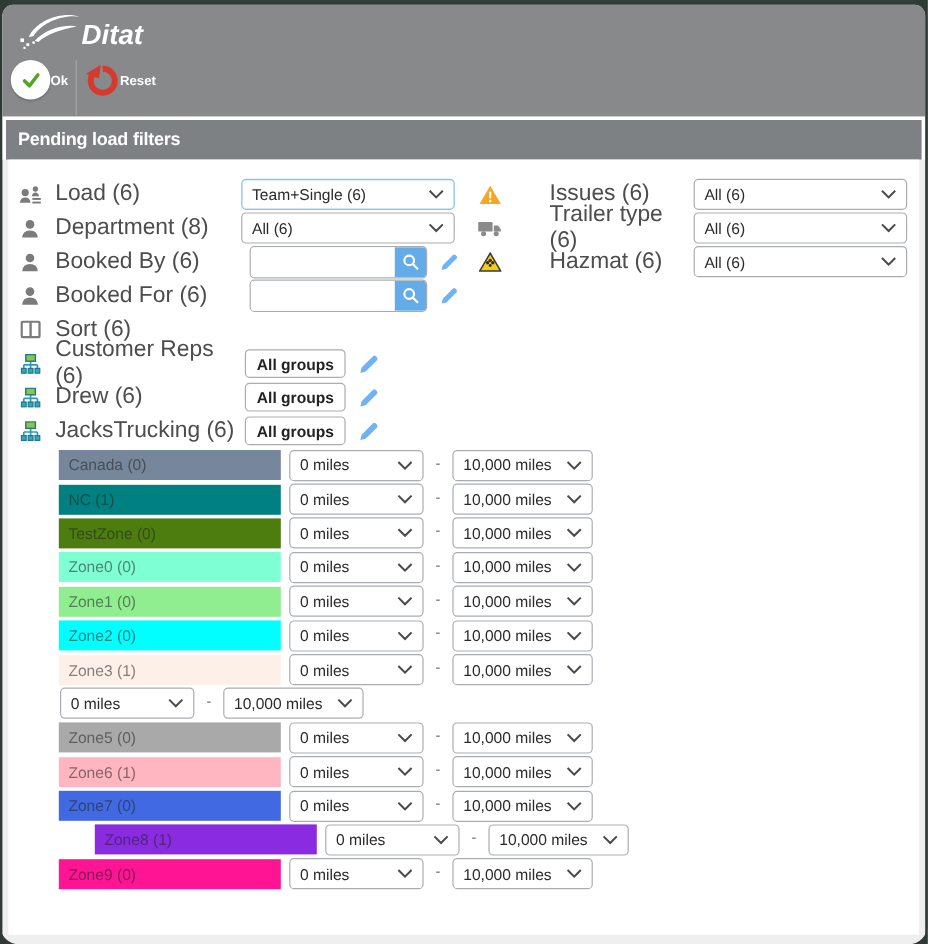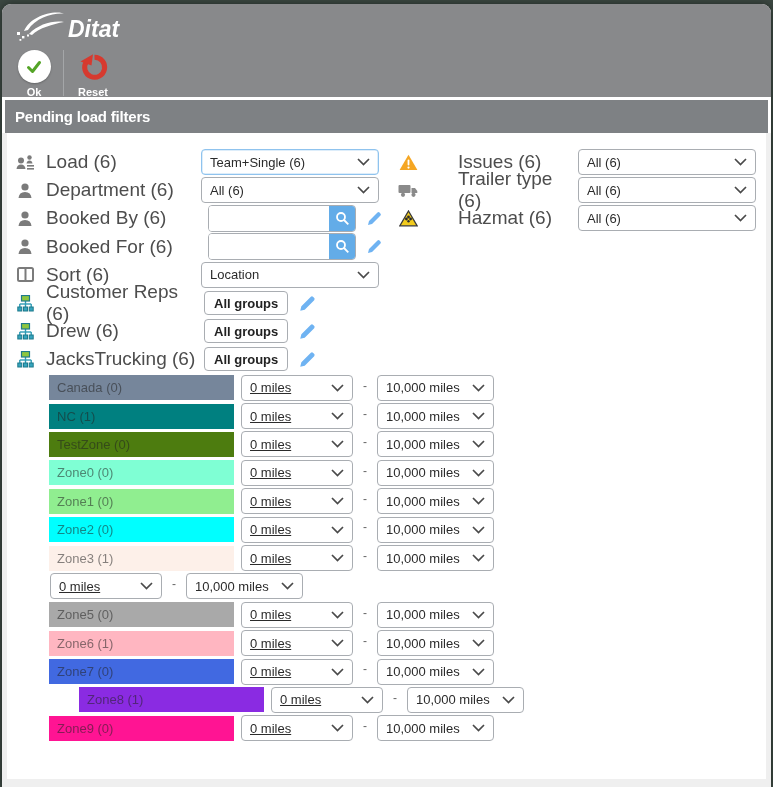--- a/index.html
+++ b/index.html
@@ -1,24 +1,24 @@
 <!DOCTYPE html>
 <html><head>
 <meta charset="utf-8">
 <style>
   html,body{margin:0;padding:0;background:#2f3a35;}
   #canvas{position:relative;width:773px;height:787px;background:#3c4842;overflow:hidden;
-          font-family:"Liberation Sans",sans-serif;}
+          font-family:"Liberation Sans",sans-serif;border-radius:16px;}
   .dialog{position:absolute;left:2px;top:4px;width:769px;height:783px;background:#efefef;
           border-radius:9px 9px 0 0;overflow:hidden;box-shadow:0 0 8px rgba(0,0,0,.45);}
   
   .toolbar{height:93px;background:#88898b;position:relative;}
   .logo{position:absolute;left:12px;top:4px;cursor:default;}
   .actions{position:absolute;left:7px;top:46px;display:flex;align-items:flex-start;}
-  .action{width:50px;display:flex;flex-direction:column;align-items:center;cursor:pointer;}
+  .action{width:50px;display:flex;flex-direction:row;align-items:center;cursor:pointer;}
   .action-label{color:#fff;font-weight:bold;font-size:11px;margin-top:3px;}
   .ok-circle{width:33px;height:33px;border-radius:50%;background:#fff;display:flex;
              align-items:center;justify-content:center;box-shadow:0 1px 2px rgba(0,0,0,.25);}
   .reset-icn{width:33px;height:33px;display:flex;align-items:center;justify-content:center;}
   .vdivider{width:1px;height:46px;background:#a4a6a8;margin:0 4px;}
   
   .tgap{height:3px;background:#ffffff;}
   .titlebar-wrap{background:#ffffff;padding:0 3px;}
   .titlebar{height:33px;background:#7e8184;color:#fff;font-weight:bold;font-size:15px;
             display:flex;align-items:center;padding-left:10px;letter-spacing:-0.2px;}
@@ -46,21 +46,21 @@
   .groups-btn{height:24px;border:1px solid #a9adb2;border-radius:4px;background:#fff;
               font-weight:bold;font-size:13px;color:#222;padding:0 9px;display:flex;
               align-items:center;margin-left:3px;cursor:pointer;
               font-family:"Liberation Sans",sans-serif;}
   .right-col{position:absolute;left:383px;top:15px;}
   
   .zrow{display:flex;align-items:center;height:28.4px;padding-left:36px;}
   .zone-bar{width:185px;height:25px;margin-left:6px;display:flex;align-items:center;
             padding-left:8px;box-sizing:border-box;font-size:13px;color:rgba(35,35,35,.55);
             cursor:pointer;flex:none;}
-  .w-min{width:112px;margin-left:7px;flex:none;text-decoration:underline;}
+  .w-min{width:112px;margin-left:7px;flex:none;}
   .w-max{width:117px;flex:none;}
   .zone-dash{color:#666;font-size:12px;align-self:flex-start;margin:5px 10px 0 10px;}
 </style>
 </head>
 <body>
 
 <div id="canvas">
 <div class="dialog">
 
   <div class="toolbar">
@@ -137,21 +137,21 @@
       <div class="frow">
         <div class="lab lab-l">
           <span class="icn">
             <svg width="16" height="17" viewBox="0 0 16 17">
               <g fill="#7b7b7b">
                     <circle cx="8" cy="5" r="3.6"></circle>
                     <path d="M1.5 16 Q2 10 8 10 Q14 10 14.5 16 Z"></path>
                   </g>
             </svg>
           </span>
-          <span>Department (6)</span>
+          <span>Department (8)</span>
         </div>
         <div class="dd">
           <span>All (6)</span>
           <span class="chev">
             <svg width="13" height="8" viewBox="0 0 13 8">
                   <polyline points="1,1 6.5,6.5 12,1" fill="none" stroke="#4a4a4a" stroke-width="1.7"></polyline>
                 </svg>
           </span>
         </div>
       </div>
@@ -218,28 +218,20 @@
 
       <div class="frow">
         <div class="lab lab-l">
           <span class="icn">
             <svg width="17" height="15" viewBox="0 0 17 15">
               <rect x="1" y="1" width="15" height="13" rx="1.5" fill="none" stroke="#7b7b7b" stroke-width="2"></rect>
               <line x1="8.5" y1="1" x2="8.5" y2="14" stroke="#7b7b7b" stroke-width="2"></line>
             </svg>
           </span>
           <span>Sort (6)</span>
-        </div>
-        <div class="dd">
-          <span>Location</span>
-          <span class="chev">
-            <svg width="13" height="8" viewBox="0 0 13 8">
-                  <polyline points="1,1 6.5,6.5 12,1" fill="none" stroke="#4a4a4a" stroke-width="1.7"></polyline>
-                </svg>
-          </span>
         </div>
       </div>
 
       <div class="frow">
         <div class="lab lab-l">
           <span class="icn">
             <svg width="17" height="17" viewBox="0 0 17 17">
               <line x1="8.5" y1="6" x2="8.5" y2="9" stroke="#2e9bb5" stroke-width="1.4"></line>
               <line x1="2.8" y1="9" x2="14.2" y2="9" stroke="#2e9bb5" stroke-width="1.4"></line>
               <line x1="2.8" y1="9" x2="2.8" y2="12" stroke="#2e9bb5" stroke-width="1.4"></line>

